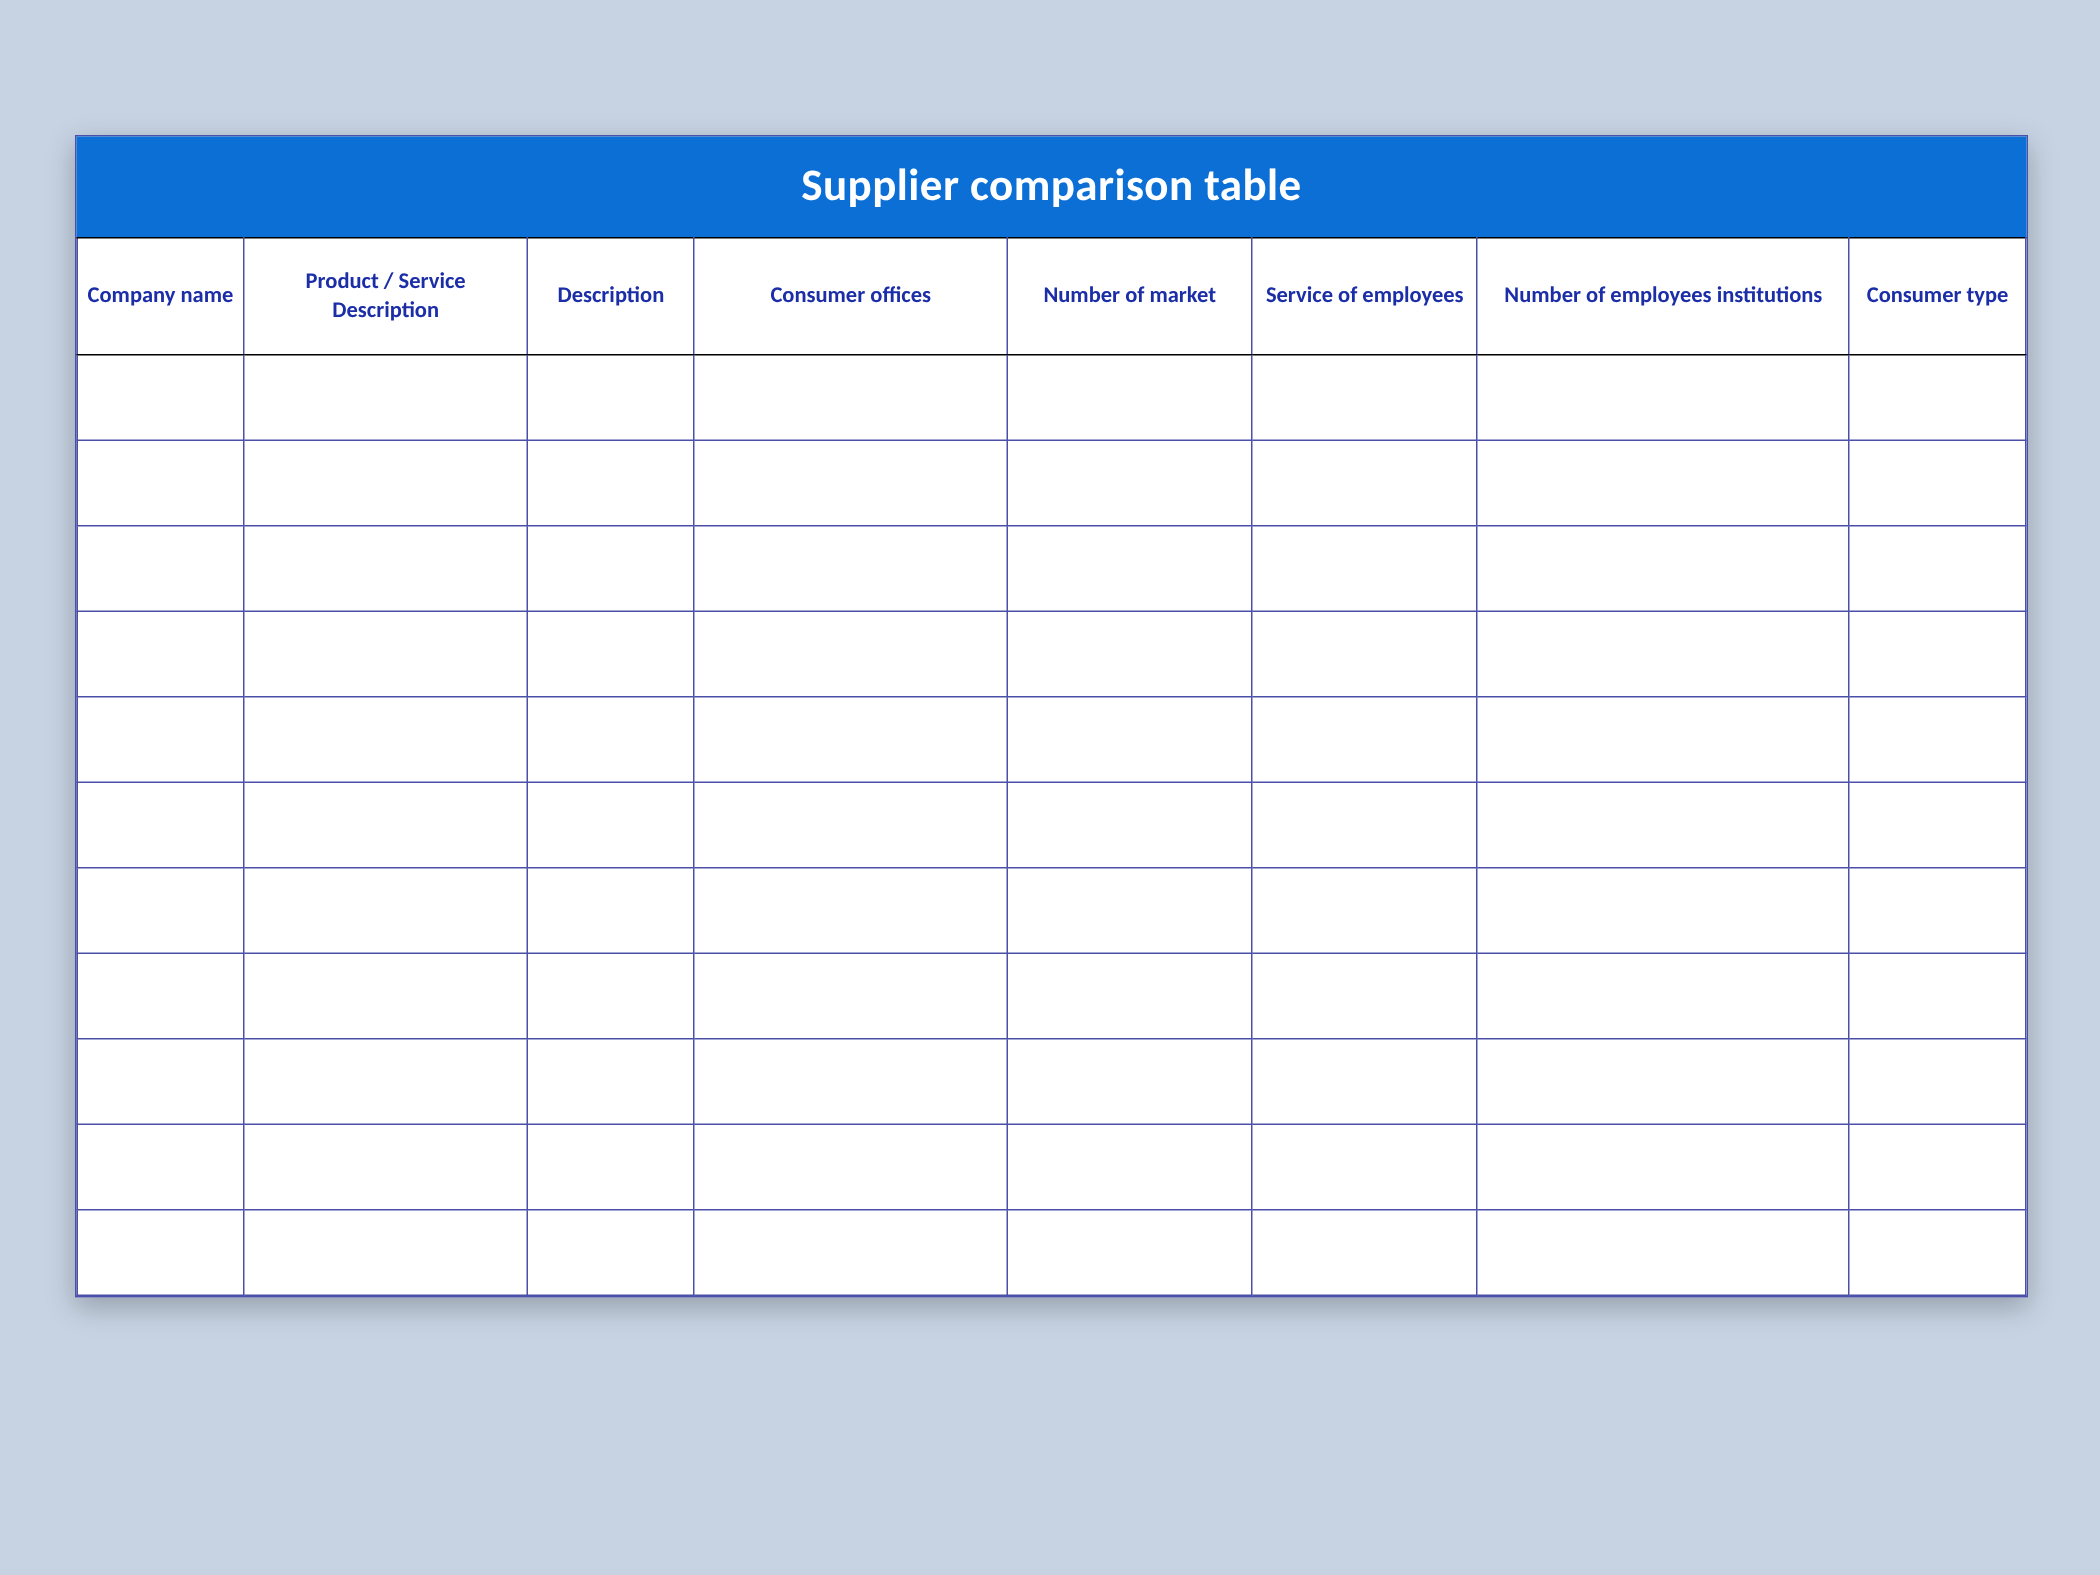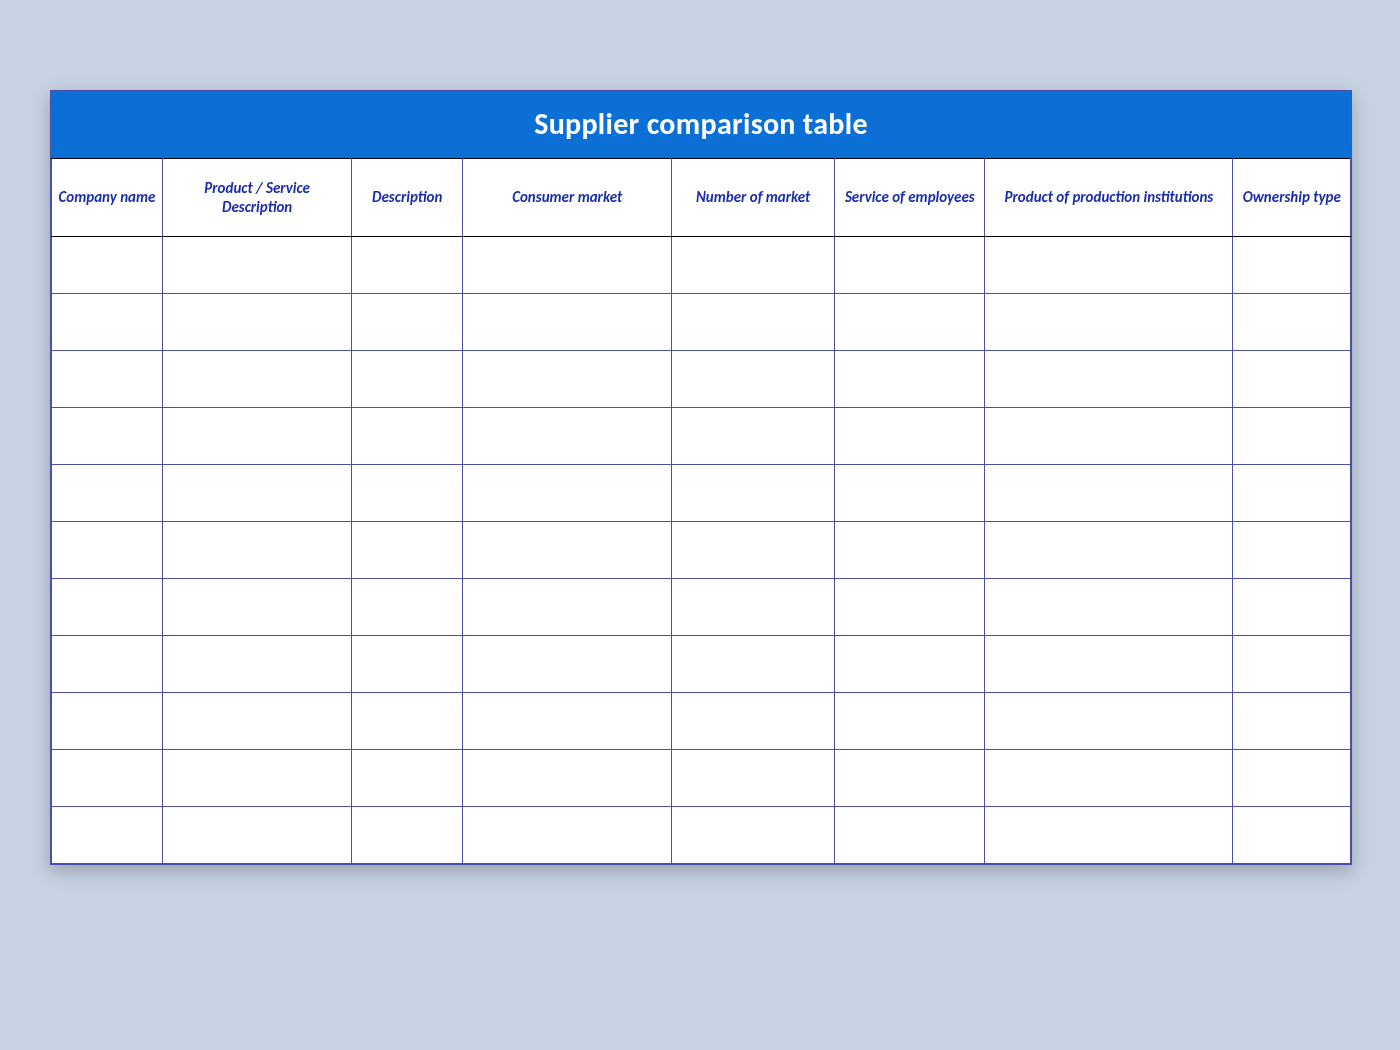--- a/index.html
+++ b/index.html
@@ -33,21 +33,20 @@
     font-size: 30px;
     font-weight: 700;
     padding: 14px 8px 16px 8px;
     letter-spacing: 0.3px;
   }
 
   table.grid {
     width: 100%;
     border-collapse: collapse;
     table-layout: fixed;
-    font-style: italic;
   }
 
   table.grid th,
   table.grid td {
     border: 1px solid #4a4fa8;
     background: #ffffff;
   }
 
   table.grid th {
     color: #1b2ea8;
@@ -97,25 +96,25 @@
         <col class="c5">
           <col class="c6">
           <col class="c7">
           <col class="c8">
       </colgroup>
       <thead>
         <tr>
           <th>Company name</th>
           <th>Product / Service Description</th>
           <th>Description</th>
-          <th>Consumer market</th>
+          <th>Consumer offices</th>
           <th>Number of market</th>
           <th>Service of employees</th>
-          <th>Product of production institutions</th>
-          <th>Ownership type</th>
+          <th>Number of employees institutions</th>
+          <th>Consumer type</th>
         </tr>
       </thead>
       <tbody id="table-body">
 
       <tr>
             <td></td>
             <td></td>
             <td></td>
             <td></td>
             <td></td>

